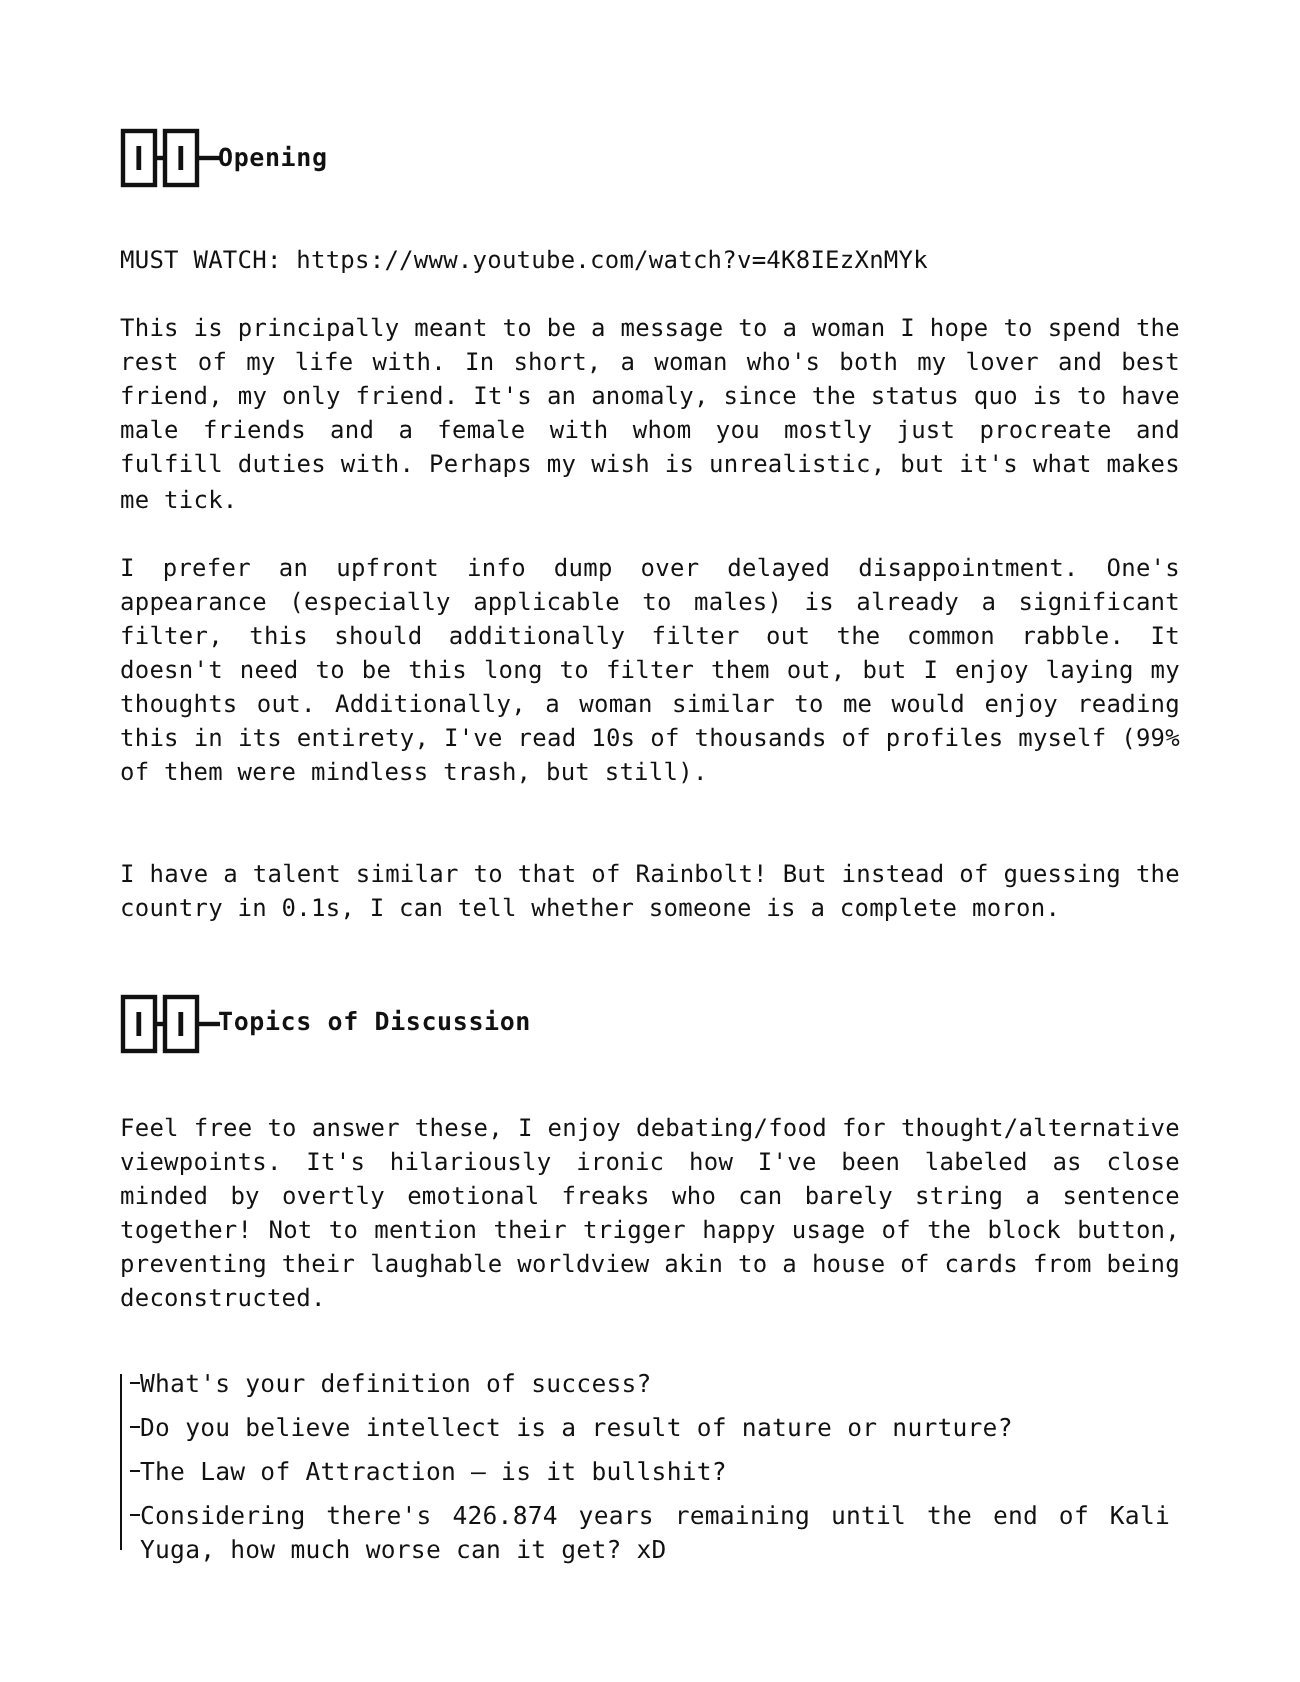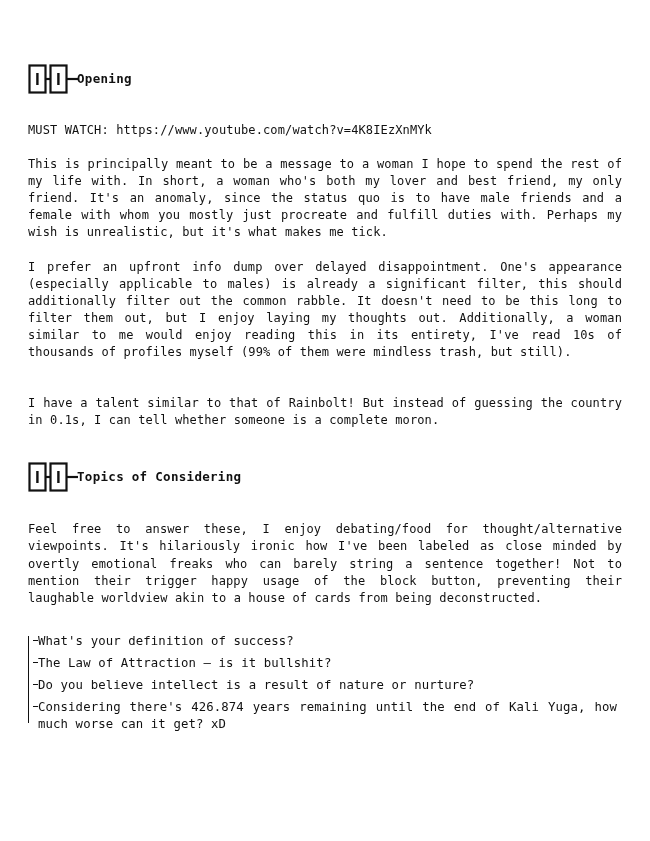--- a/index.html
+++ b/index.html
@@ -14,21 +14,21 @@
     font-family: "DejaVu Sans Mono", "Liberation Mono", monospace;
     color: #111111;
     -webkit-font-smoothing: none;
   }
 
   .page {
     position: relative;
     width: 650px;
     height: 841px;
     box-sizing: border-box;
-    padding: 0 28px;
+    padding: 0 60px;
   }
 
   
   .section-header {
     display: flex;
     align-items: center;
     height: 34px;
   }
   .header-icon {
     flex: 0 0 auto;
@@ -145,42 +145,42 @@
 
   <div class="section-header">
     <svg class="header-icon" viewBox="0 0 50 32" aria-hidden="true">
       <rect x="1.5" y="2.5" width="16" height="27" fill="#ffffff" stroke="#111111" stroke-width="2.2"></rect>
       <rect x="8.2" y="10" width="2.4" height="12" fill="#111111"></rect>
       <line x1="17.5" y1="16" x2="22.5" y2="16" stroke="#111111" stroke-width="2.2"></line>
       <rect x="22.5" y="2.5" width="16" height="27" fill="#ffffff" stroke="#111111" stroke-width="2.2"></rect>
       <rect x="29.2" y="10" width="2.4" height="12" fill="#111111"></rect>
       <line x1="38.5" y1="16" x2="50" y2="16" stroke="#111111" stroke-width="2.2"></line>
     </svg>
-    <span class="section-title">Topics of Considering</span>
+    <span class="section-title">Topics of Discussion</span>
   </div>
 
   <div class="spacer-afterhdr"></div>
 
   <p class="para">Feel free to answer these, I enjoy debating/food for thought/alternative viewpoints. It's hilariously ironic how I've been labeled as close minded by overtly emotional freaks who can barely string a sentence together! Not to mention their trigger happy usage of the block button, preventing their laughable worldview akin to a house of cards from being deconstructed.</p>
 
   <div class="spacer-list"></div>
 
   <div class="tree">
     <div class="tree-rail"></div>
 
     <p class="tree-item">
       <span class="tick"></span><span>What's your definition of success?</span>
     </p>
 
     <p class="tree-item">
-      <span class="tick"></span><span>The Law of Attraction – is it bullshit?</span>
+      <span class="tick"></span><span>Do you believe intellect is a result of nature or nurture?</span>
     </p>
 
     <p class="tree-item">
-      <span class="tick"></span><span>Do you believe intellect is a result of nature or nurture?</span>
+      <span class="tick"></span><span>The Law of Attraction – is it bullshit?</span>
     </p>
 
 
     <p class="tree-item wrap">
       <span class="tick"></span><span>Considering there's 426.874 years remaining until the end of Kali Yuga, how much worse can it get? xD</span>
     </p>
   </div>
 
 </div>
 

